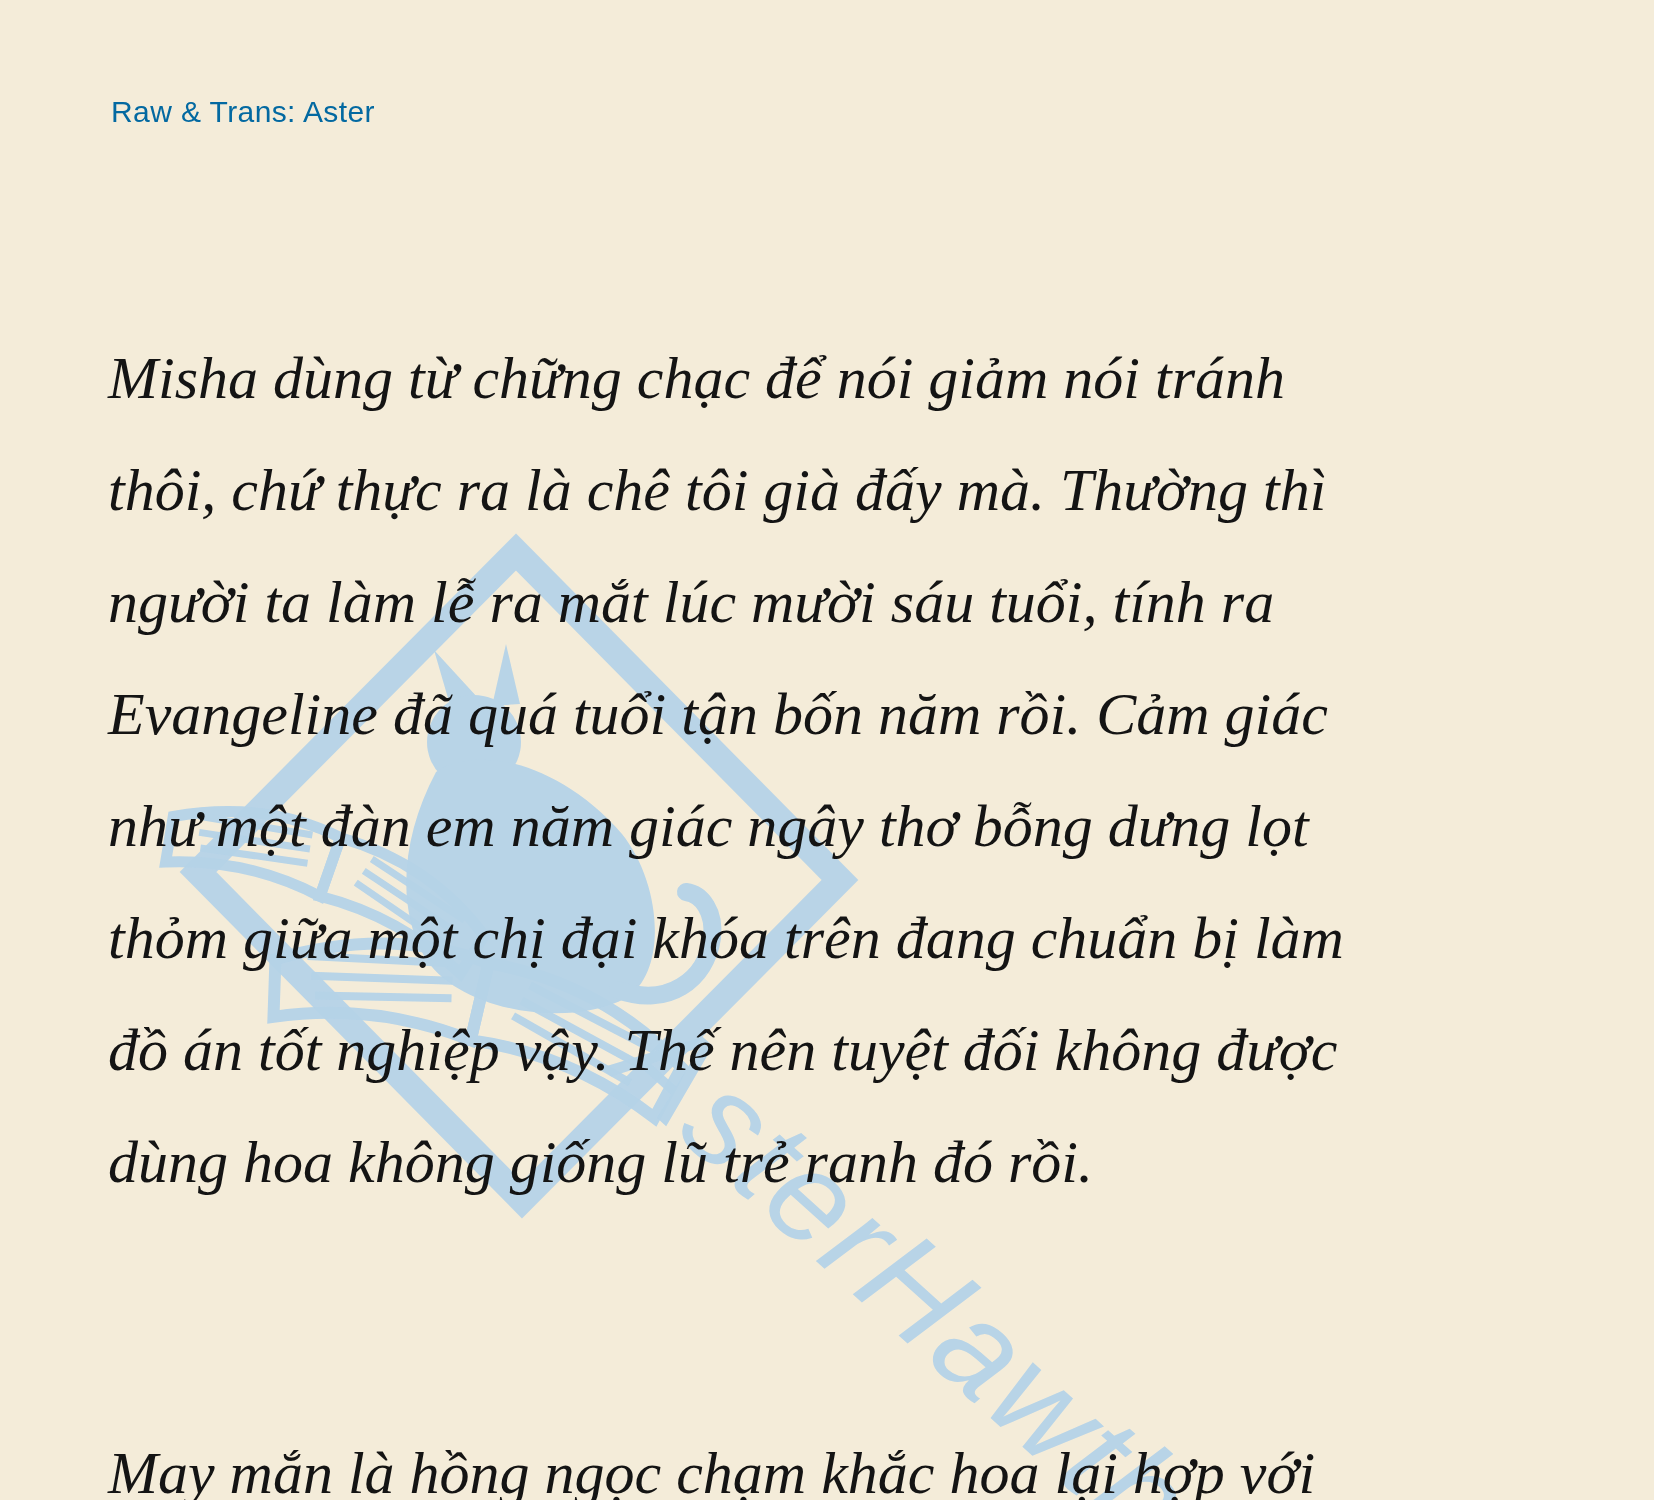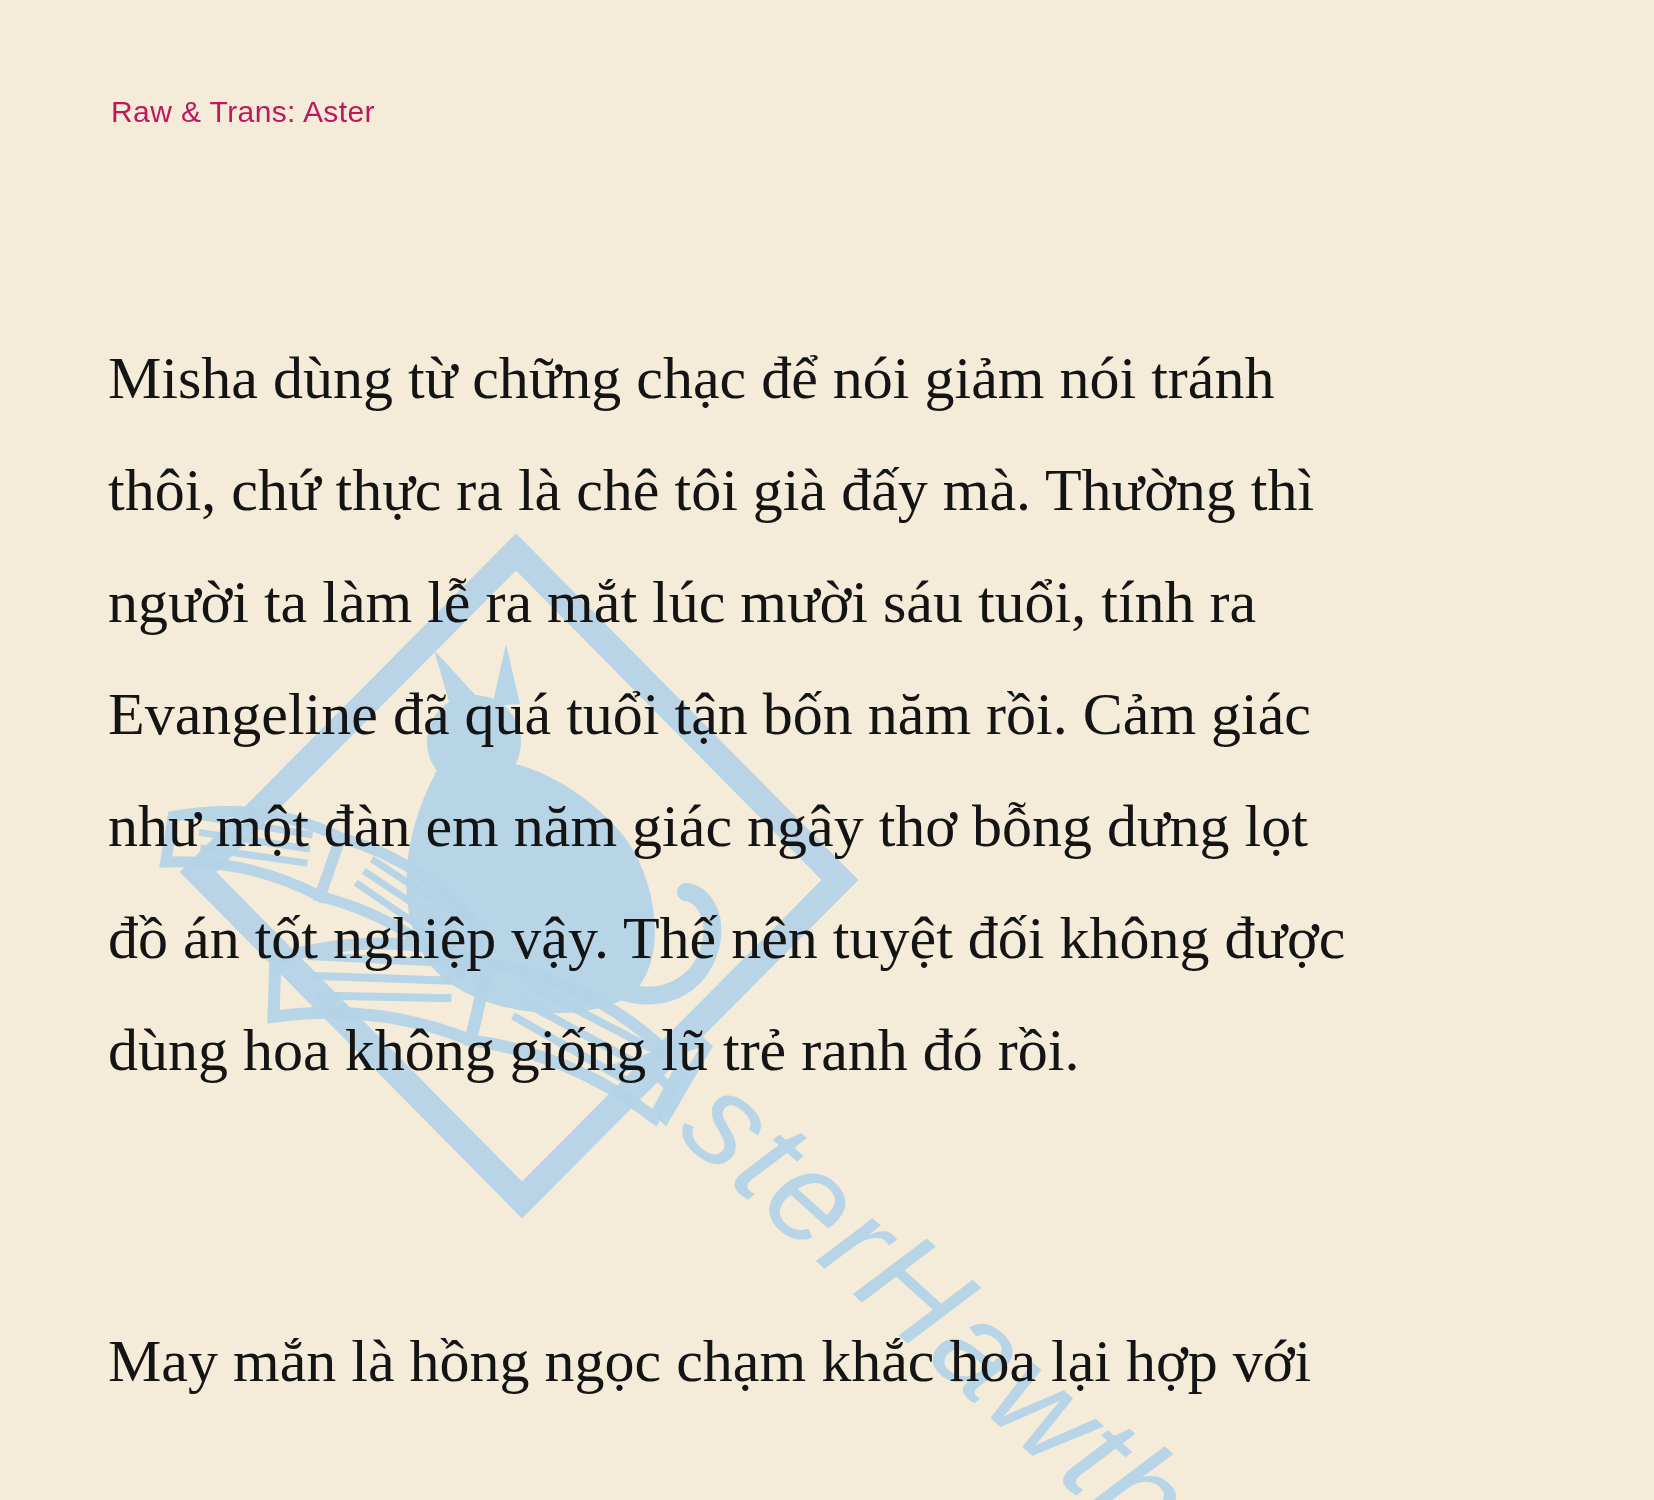--- a/index.html
+++ b/index.html
@@ -10,29 +10,29 @@
     overflow:hidden;
     font-family:"Liberation Serif","DejaVu Serif",serif;
   }
   .watermark{
     position:absolute;left:0;top:0;width:1654px;height:1500px;
     z-index:0;pointer-events:none;
   }
   .credit{
     position:absolute;left:111px;top:95px;z-index:1;
     font-family:"Liberation Sans","DejaVu Sans",sans-serif;
-    font-size:30px;line-height:1.1;color:#be185d;letter-spacing:.4px;
+    font-size:30px;line-height:1.1;color:#0369a1;letter-spacing:.4px;
   }
   .content{
     position:absolute;left:108px;top:322px;right:40px;z-index:1;
     font-size:60px;line-height:112px;color:#141414;
   }
   .para{margin:0;}
   .para + .para{margin-top:199px;}
-  .line{white-space:nowrap;}
+  .line{white-space:nowrap;font-style:italic;}
 </style>
 </head>
 <body>
 
 <div class="page">
 
   <svg class="watermark" viewBox="0 0 1654 1500" xmlns="http://www.w3.org/2000/svg" aria-hidden="true">
 
     <polygon points="516,552 840,880 522,1200 198,872" fill="none" stroke-width="26" stroke-linejoin="miter" opacity="0.95" stroke="#b5d3e8"></polygon>
 
@@ -71,20 +71,21 @@
 
   <div class="credit">Raw &amp; Trans: Aster</div>
 
   <div class="content">
     <div class="para">
       <div class="line">Misha dùng từ chững chạc để nói giảm nói tránh</div>
       <div class="line">thôi, chứ thực ra là chê tôi già đấy mà. Thường thì</div>
       <div class="line">người ta làm lễ ra mắt lúc mười sáu tuổi, tính ra</div>
       <div class="line">Evangeline đã quá tuổi tận bốn năm rồi. Cảm giác</div>
       <div class="line">như một đàn em năm giác ngây thơ bỗng dưng lọt</div>
+      <div class="line">thỏm giữa một chị đại khóa trên đang chuẩn bị làm</div>
       <div class="line">đồ án tốt nghiệp vậy. Thế nên tuyệt đối không được</div>
       <div class="line">dùng hoa không giống lũ trẻ ranh đó rồi.</div>
     </div>
     <div class="para">
       <div class="line">May mắn là hồng ngọc chạm khắc hoa lại hợp với</div>
     </div>
   </div>
 
 </div>
 

